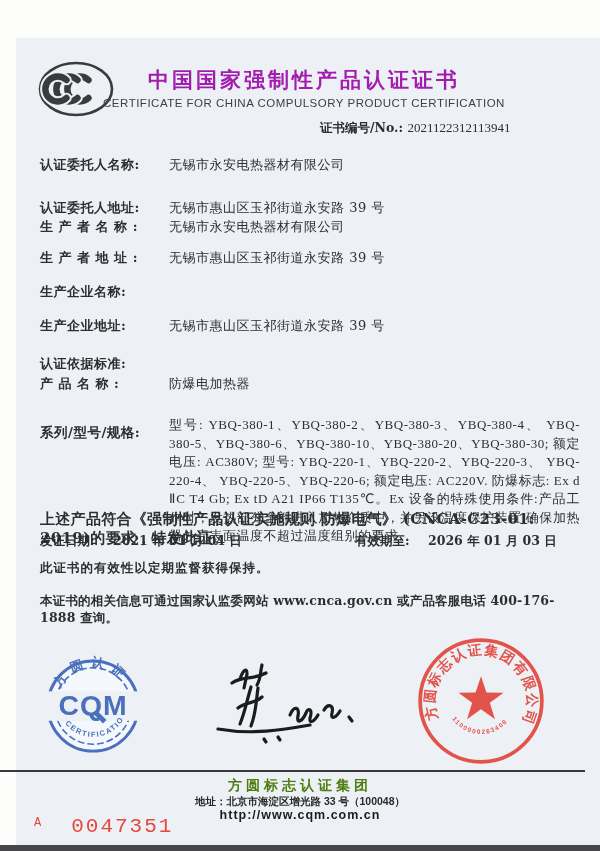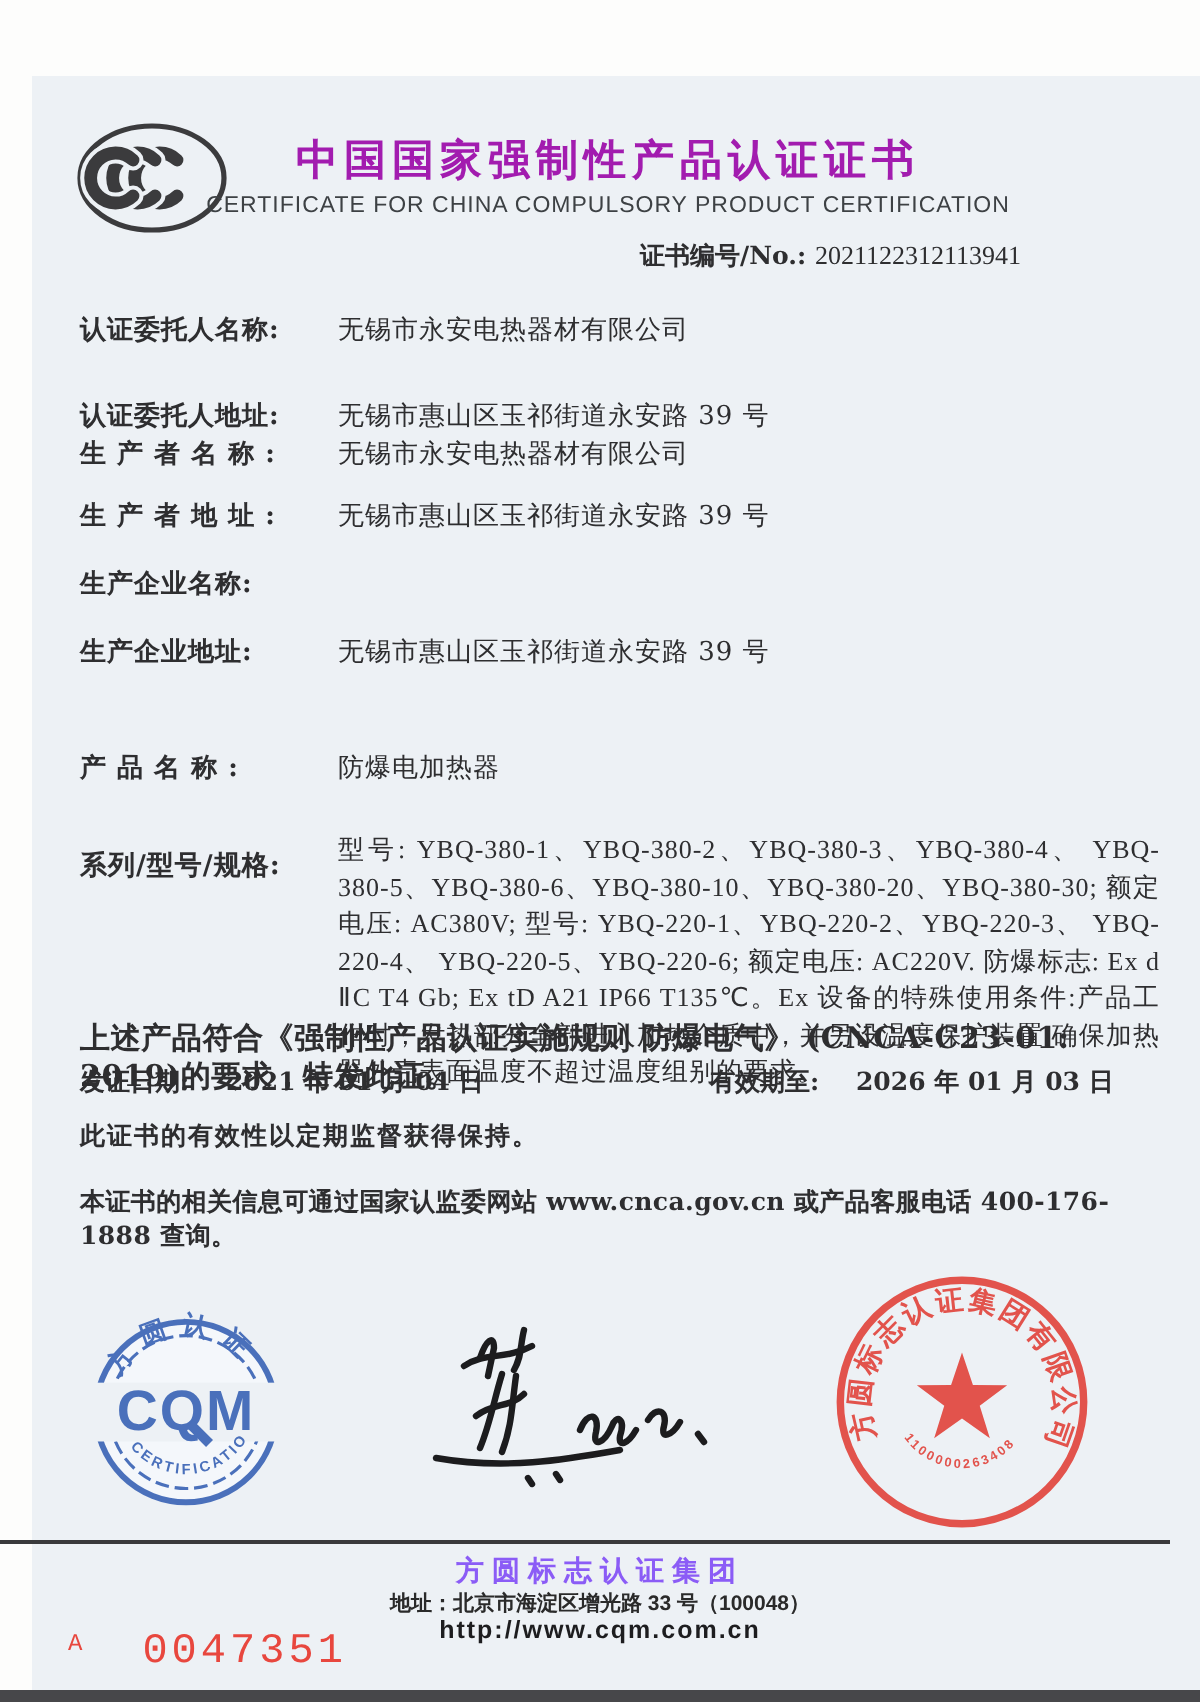--- a/index.html
+++ b/index.html
@@ -46,21 +46,21 @@
   .statement{
     left:40px;top:510px;width:540px;font-size:15px;font-weight:bold;letter-spacing:0.3px;
   }
   .dateline{left:40px;top:533px;width:540px;font-size:12.5px;font-weight:bold;}
   .expiry{position:absolute;left:315px;top:0;}
   .note1{left:40px;top:560px;width:540px;font-size:12.5px;font-weight:bold;letter-spacing:1px;}
   .note2{left:40px;top:593px;width:545px;font-size:12.5px;font-weight:bold;letter-spacing:0.2px;}
   .divider{left:0;top:770px;width:585px;height:2px;background:#3a3a3c;}
   .footer-org{
     left:100px;top:777px;width:400px;text-align:center;
-    font-size:14px;font-weight:bold;letter-spacing:4px;color:#8b5cf6;
+    font-size:14px;font-weight:bold;letter-spacing:4px;color:#4d7c0f;
   }
   .footer-addr{
     left:100px;top:795px;width:400px;text-align:center;
     font-size:10.5px;font-weight:bold;color:#2a2a2a;
     font-family:"Liberation Sans","DejaVu Sans",sans-serif;
   }
   .footer-web{
     left:100px;top:808px;width:400px;text-align:center;
     font-size:12.5px;font-weight:bold;letter-spacing:1px;color:#1d1d1f;
     font-family:"Liberation Sans","DejaVu Sans",sans-serif;
@@ -113,20 +113,21 @@
   <span class="val">无锡市惠山区玉祁街道永安路 39 号</span>
 </div>
 <div class="abs row" style="top:283px;">
   <span class="lbl">生产企业名称:</span>
 </div>
 <div class="abs row" style="top:317px;">
   <span class="lbl">生产企业地址:</span>
   <span class="val">无锡市惠山区玉祁街道永安路 39 号</span>
 </div>
 <div class="abs row" style="top:349px;">
+  <span class="lbl" style="padding-top:6px;">认证依据标准:</span>
 </div>
 <div class="abs row" style="top:375px;">
   <span class="lbl">产 品 名 称 :</span>
   <span class="val">防爆电加热器</span>
 </div>
 <div class="abs row" style="top:416px;">
   <span class="lbl" style="padding-top:8px;font-size:13.5px;">系列/型号/规格:</span>
   <span class="val val-series">型号: YBQ-380-1、YBQ-380-2、YBQ-380-3、YBQ-380-4、 YBQ-380-5、YBQ-380-6、YBQ-380-10、YBQ-380-20、YBQ-380-30; 额定电压: AC380V; 型号: YBQ-220-1、YBQ-220-2、YBQ-220-3、 YBQ-220-4、 YBQ-220-5、YBQ-220-6; 额定电压: AC220V. 防爆标志: Ex d ⅡC T4 Gb; Ex tD A21 IP66 T135℃。Ex 设备的特殊使用条件:产品工作时，发热部分全部进入加热介质中，并另设温度保护装置,确保加热器外壳表面温度不超过温度组别的要求。</span>
 </div>
 

